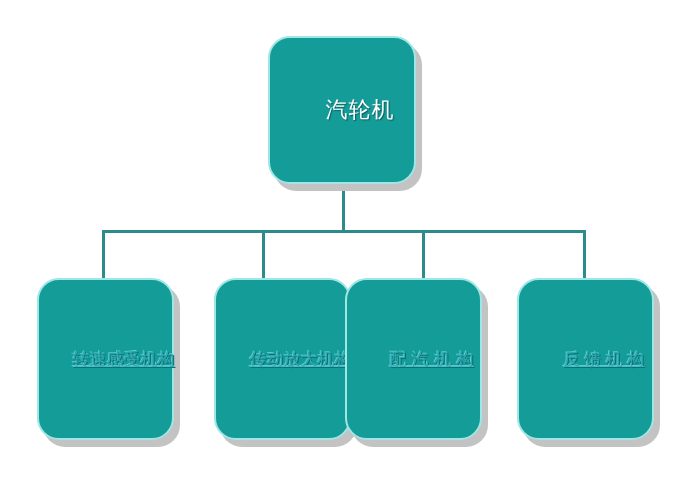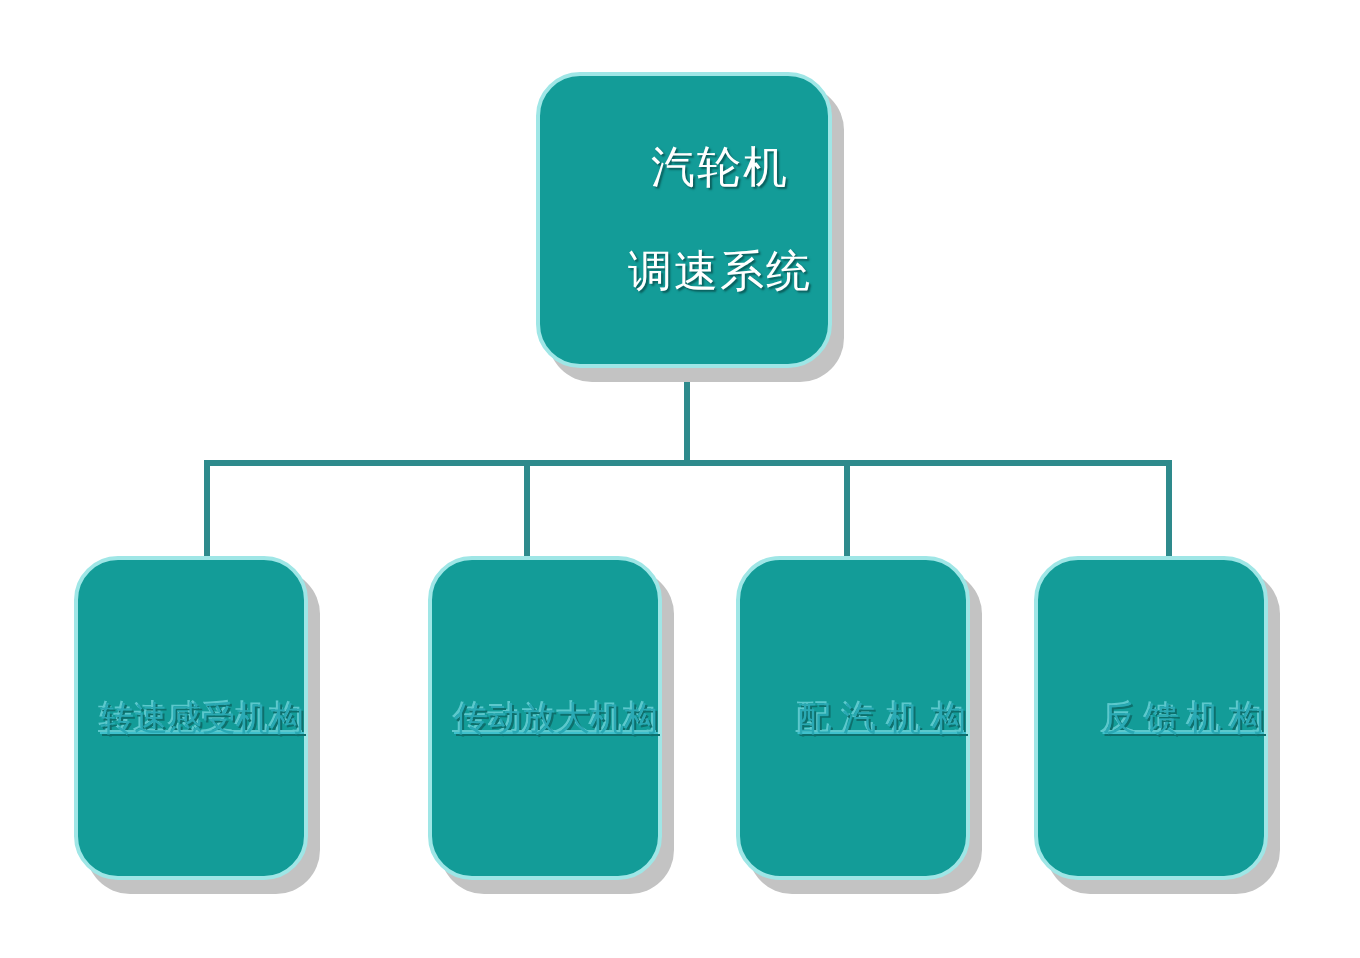--- a/index.html
+++ b/index.html
@@ -1,42 +1,41 @@
 <!DOCTYPE html>
 <html><head>
 <meta charset="utf-8">
 <style>
   html,body{margin:0;padding:0;}
   body{width:680px;height:479px;background:#ffffff;position:relative;overflow:hidden;font-family:"DejaVu Serif",serif;}
   .box{position:absolute;background:#139c98;border:2px solid #9fe6e6;border-radius:22px;box-shadow:6px 7px 0 #c3c3c3;box-sizing:border-box;padding-left:36px;}
   .root{left:268px;top:36px;width:148px;height:148px;display:flex;flex-direction:column;align-items:center;justify-content:center;gap:22px;}
   .root span{color:#ffffff;font-size:22px;text-shadow:1px 1px 1px #0a5d5b;letter-spacing:1px;}
-  .child{top:278px;width:117px;height:162px;display:flex;align-items:center;justify-content:flex-end;}
+  .child{top:278px;width:137px;height:162px;display:flex;align-items:center;justify-content:center;}
   .child span{color:#2aa9b4;font-size:17px;text-decoration:underline;text-decoration-color:#3fc0cc;text-shadow:1px 1px 0 #0e6f6c,-1px -1px 0 #5cc8cc;white-space:pre;}
   .line{position:absolute;background:#2e8a8c;}
 </style>
 </head>
 <body>
 
 <div class="line" style="left:342px;top:184px;width:3px;height:48px;"></div>
 <div class="line" style="left:102px;top:230px;width:484px;height:3px;"></div>
 <div class="line" style="left:102px;top:230px;width:3px;height:48px;"></div>
 <div class="line" style="left:262px;top:230px;width:3px;height:48px;"></div>
 <div class="line" style="left:422px;top:230px;width:3px;height:48px;"></div>
 <div class="line" style="left:583px;top:230px;width:3px;height:48px;"></div>
 
 <div class="box root">
   <span>汽轮机</span>
-  <span>调速系统</span>
 </div>
 
 <div class="box child" style="left:37px;">
   <span>转速感受机构</span>
 </div>
 <div class="box child" style="left:214px;">
   <span>传动放大机构</span>
 </div>
-<div class="box child" style="left:368px;">
+<div class="box child" style="left:345px;">
   <span>配 汽 机 构</span>
 </div>
 <div class="box child" style="left:517px;font-family:Liberation Serif, serif;">
   <span>反 馈 机 构</span>
 </div>
 
 </body></html>

